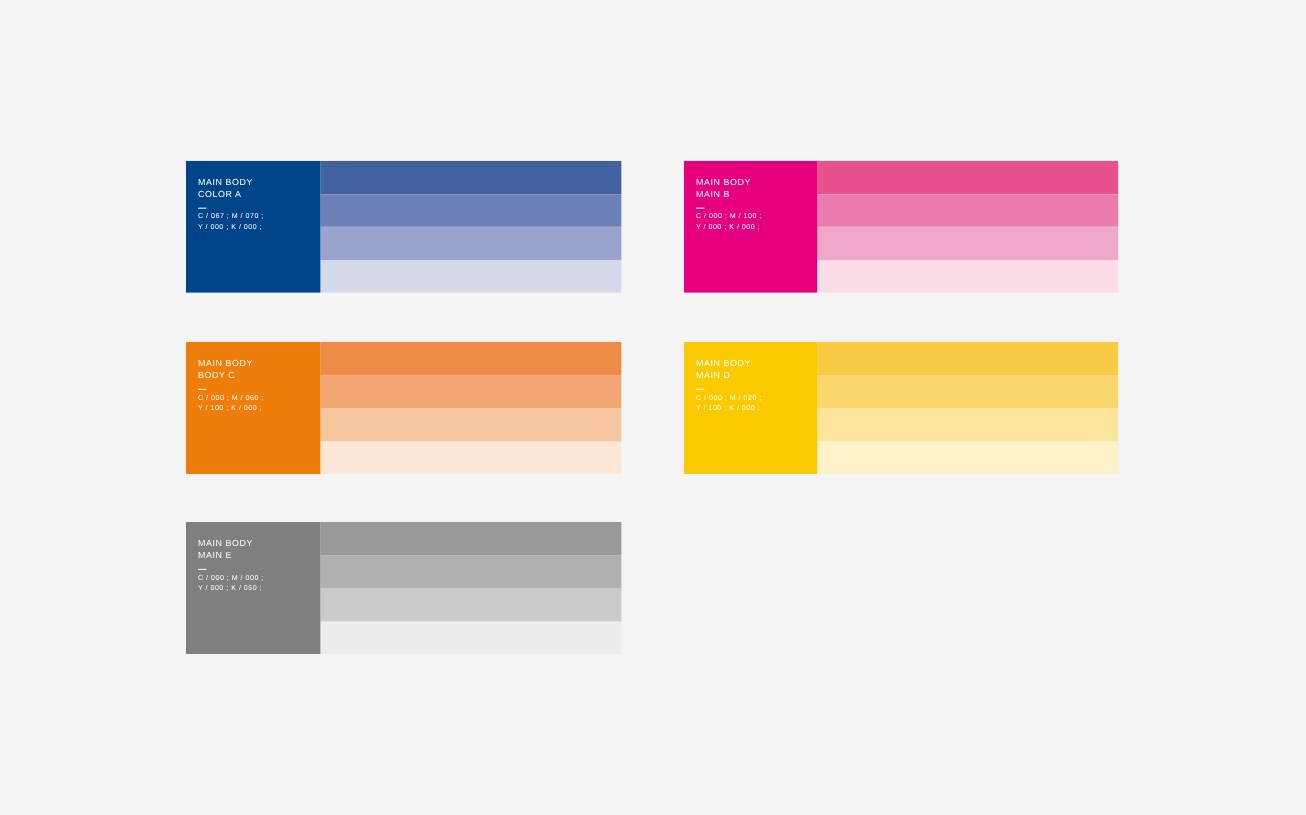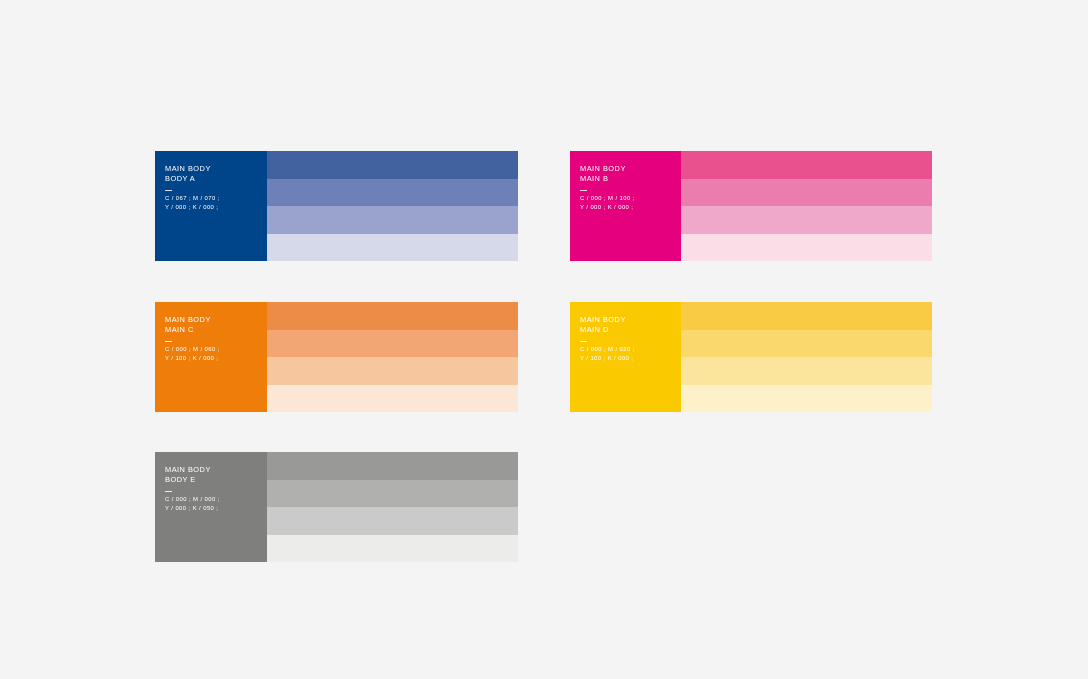--- a/index.html
+++ b/index.html
@@ -11,21 +11,20 @@
     background: #f4f4f4;
     font-family: "Liberation Sans", sans-serif;
     overflow: hidden;
   }
 
   #palette-board {
     position: relative;
     width: 1088px;
     height: 512px;
     background: #f4f4f4;
-    margin-top: 17px;
   }
 
   .color-card {
     position: absolute;
     display: flex;
     flex-direction: row;
     overflow: hidden;
   }
 
   
@@ -73,21 +72,21 @@
     width: 100%;
   }
 </style>
 </head>
 <body>
 
 <div id="palette-board" style="background: rgb(244, 244, 244);">
     <div class="color-card" style="left: 155px; top: 134px; width: 363px; height: 110px;">
       <div class="card-solid" style="width: 112px; background: rgb(0, 68, 137);">
         <div class="card-title" style="color: rgb(255, 255, 255);">MAIN BODY</div>
-        <div class="card-title" style="color: rgb(255, 255, 255);">BODY A</div>
+        <div class="card-title" style="color: rgb(255, 255, 255);">COLOR A</div>
         <div class="card-rule"></div>
         <div class="card-values" style="color: rgb(255, 255, 255);">C / 067 ; M / 070 ;</div>
         <div class="card-values" style="color: rgb(255, 255, 255);">Y / 000 ; K / 000 ;</div>
       </div>
       <div class="card-tints">
         <div class="tint-band" style="background: rgb(66, 97, 159);"></div>
         <div class="tint-band" style="background: rgb(109, 128, 184);"></div>
         <div class="tint-band" style="background: rgb(154, 163, 206);"></div>
         <div class="tint-band" style="background: rgb(214, 217, 234);"></div>
       </div>
@@ -103,21 +102,21 @@
       <div class="card-tints">
         <div class="tint-band" style="background: rgb(232, 80, 142);"></div>
         <div class="tint-band" style="background: rgb(234, 125, 174);"></div>
         <div class="tint-band" style="background: rgb(240, 168, 202);"></div>
         <div class="tint-band" style="background: rgb(251, 221, 232);"></div>
       </div>
     </div>
     <div class="color-card" style="left: 155px; top: 285px; width: 363px; height: 110px;">
       <div class="card-solid" style="width: 112px; background: rgb(239, 125, 10);">
         <div class="card-title" style="color: rgb(255, 255, 255);">MAIN BODY</div>
-        <div class="card-title" style="color: rgb(255, 255, 255);">MAIN C</div>
+        <div class="card-title" style="color: rgb(255, 255, 255);">BODY C</div>
         <div class="card-rule"></div>
         <div class="card-values" style="color: rgb(255, 255, 255);">C / 000 ; M / 060 ;</div>
         <div class="card-values" style="color: rgb(255, 255, 255);">Y / 100 ; K / 000 ;</div>
       </div>
       <div class="card-tints">
         <div class="tint-band" style="background: rgb(237, 140, 70);"></div>
         <div class="tint-band" style="background: rgb(242, 166, 115);"></div>
         <div class="tint-band" style="background: rgb(246, 198, 159);"></div>
         <div class="tint-band" style="background: rgb(252, 231, 215);"></div>
       </div>
@@ -133,21 +132,21 @@
       <div class="card-tints">
         <div class="tint-band" style="background: rgb(249, 203, 68);"></div>
         <div class="tint-band" style="background: rgb(250, 216, 109);"></div>
         <div class="tint-band" style="background: rgb(251, 228, 156);"></div>
         <div class="tint-band" style="background: rgb(253, 241, 201);"></div>
       </div>
     </div>
     <div class="color-card" style="left: 155px; top: 435px; width: 363px; height: 110px;">
       <div class="card-solid" style="width: 112px; background: rgb(127, 127, 126);">
         <div class="card-title" style="color: rgb(255, 255, 255);">MAIN BODY</div>
-        <div class="card-title" style="color: rgb(255, 255, 255);">BODY E</div>
+        <div class="card-title" style="color: rgb(255, 255, 255);">MAIN E</div>
         <div class="card-rule"></div>
         <div class="card-values" style="color: rgb(255, 255, 255);">C / 000 ; M / 000 ;</div>
         <div class="card-values" style="color: rgb(255, 255, 255);">Y / 000 ; K / 050 ;</div>
       </div>
       <div class="card-tints">
         <div class="tint-band" style="background: rgb(153, 153, 152);"></div>
         <div class="tint-band" style="background: rgb(176, 176, 175);"></div>
         <div class="tint-band" style="background: rgb(202, 202, 202);"></div>
         <div class="tint-band" style="background: rgb(236, 236, 235);"></div>
       </div>

